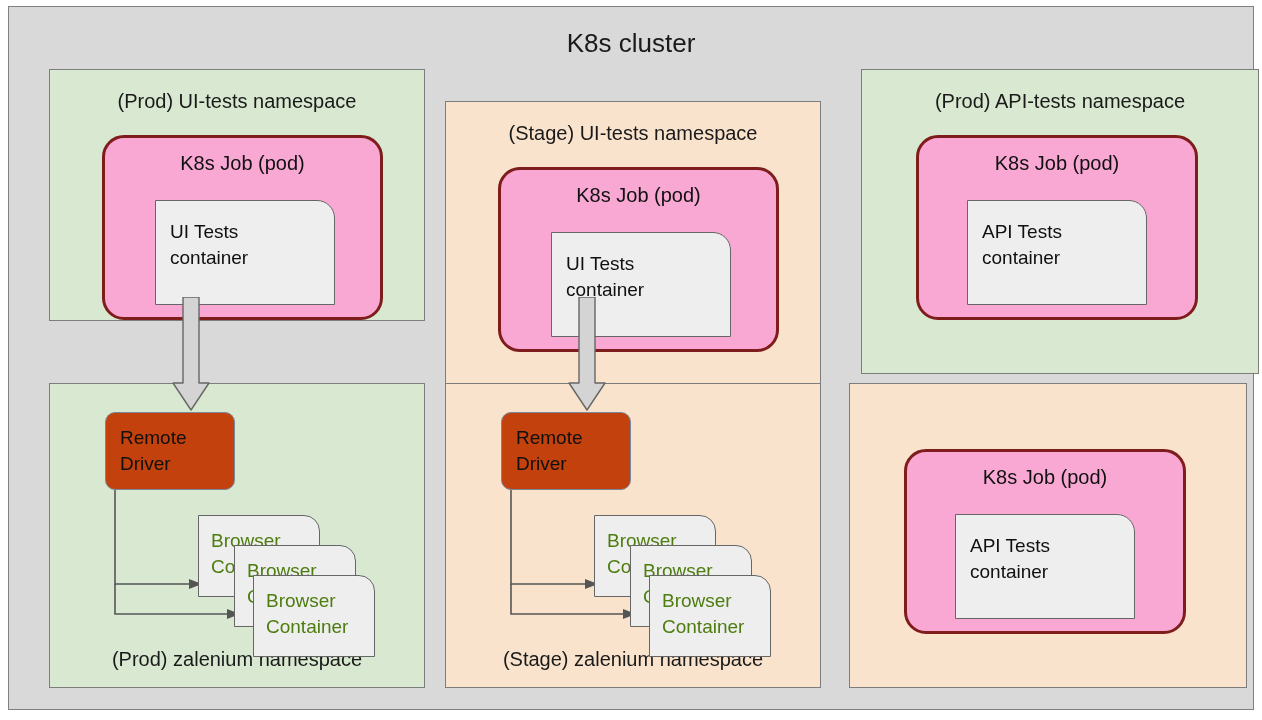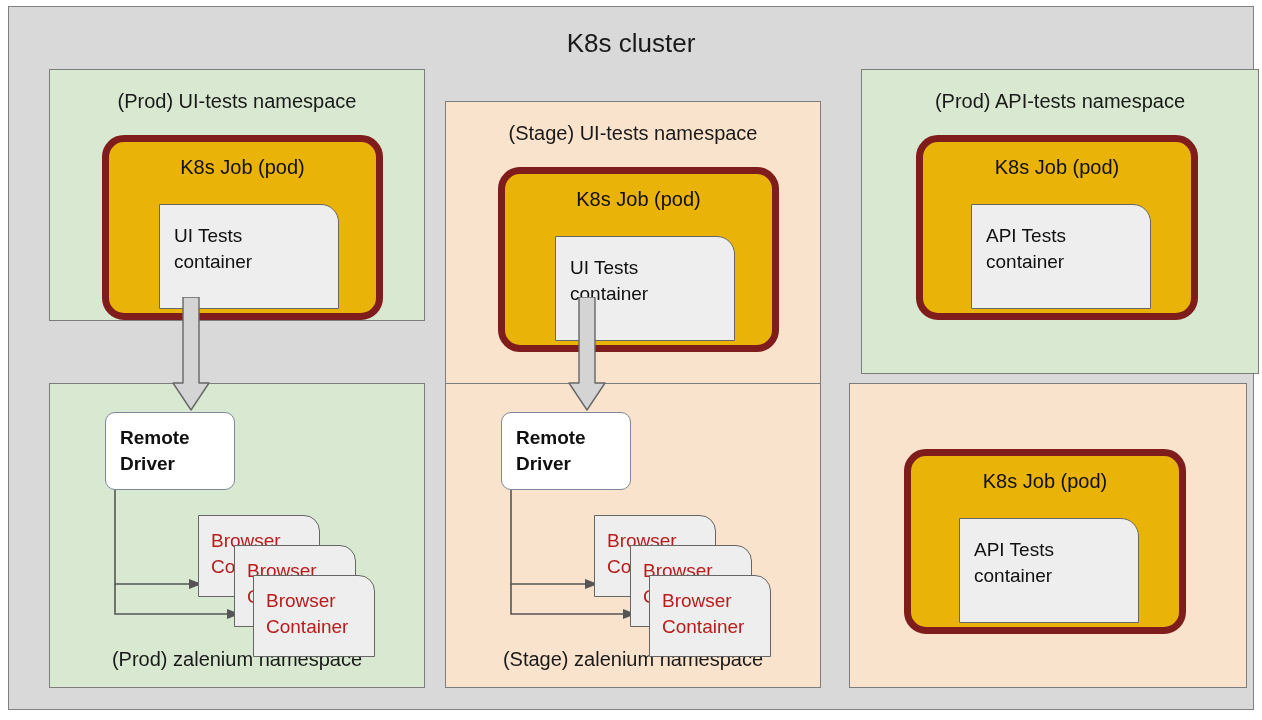--- a/index.html
+++ b/index.html
@@ -65,22 +65,22 @@
   #ns-stage-ui   { left: 445px; top: 69px;  width: 376px; height: 364px; margin-top: 32px; }
   #ns-prod-api   { left: 849px; top: 69px;  width: 398px; height: 305px; margin-left: 12px; }
   #ns-prod-zal   { left: 49px;  top: 383px; width: 376px; height: 305px; }
   #ns-stage-zal  { left: 445px; top: 383px; width: 376px; height: 305px; }
   #ns-stage-api  { left: 849px; top: 383px; width: 398px; height: 305px; }
 
   
   .pod {
     position: absolute;
     box-sizing: border-box;
-    background: #eab308;
-    border: 7px solid #7f1d1d;
+    background: #f9a8d4;
+    border: 3px solid #7f1d1d;
     border-radius: 22px;
   }
   .pod-title {
     position: absolute;
     left: 0;
     top: 14px;
     width: 100%;
     text-align: center;
     font-size: 20px;
     color: #101010;
@@ -115,43 +115,42 @@
     height: 116px;
     z-index: 6;
   }
 
   
   .driver {
     position: absolute;
     box-sizing: border-box;
     width: 130px;
     height: 78px;
-    background: #ffffff;
+    background: #c2410c;
     border: 1px solid #7b879b;
     border-radius: 10px;
     padding: 12px 0 0 14px;
     font-size: 19px;
     color: #101010;
     line-height: 1.35;
     z-index: 4;
-    font-weight: bold;
   }
 
   
   .browser {
     position: absolute;
     box-sizing: border-box;
     width: 122px;
     height: 82px;
     background: #eeeeee;
     border: 1px solid #666666;
     border-top-right-radius: 16px;
     padding: 12px 0 0 12px;
     font-size: 19px;
-    color: #b91c1c;
+    color: #4d7c0f;
     line-height: 1.35;
   }
   .browser.b1 { z-index: 2; }
   .browser.b2 { z-index: 3; }
   .browser.b3 { z-index: 4; }
 
   .connector { position: absolute; z-index: 1; }
 
   .txt-line { display: block; white-space: nowrap; }
 </style>

